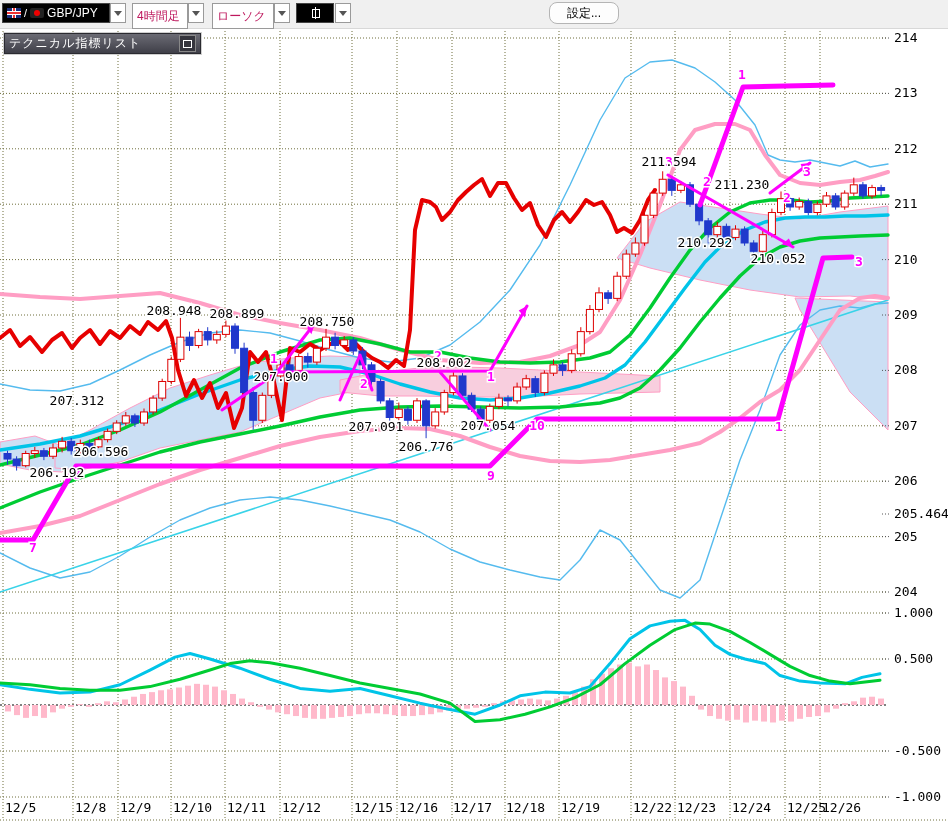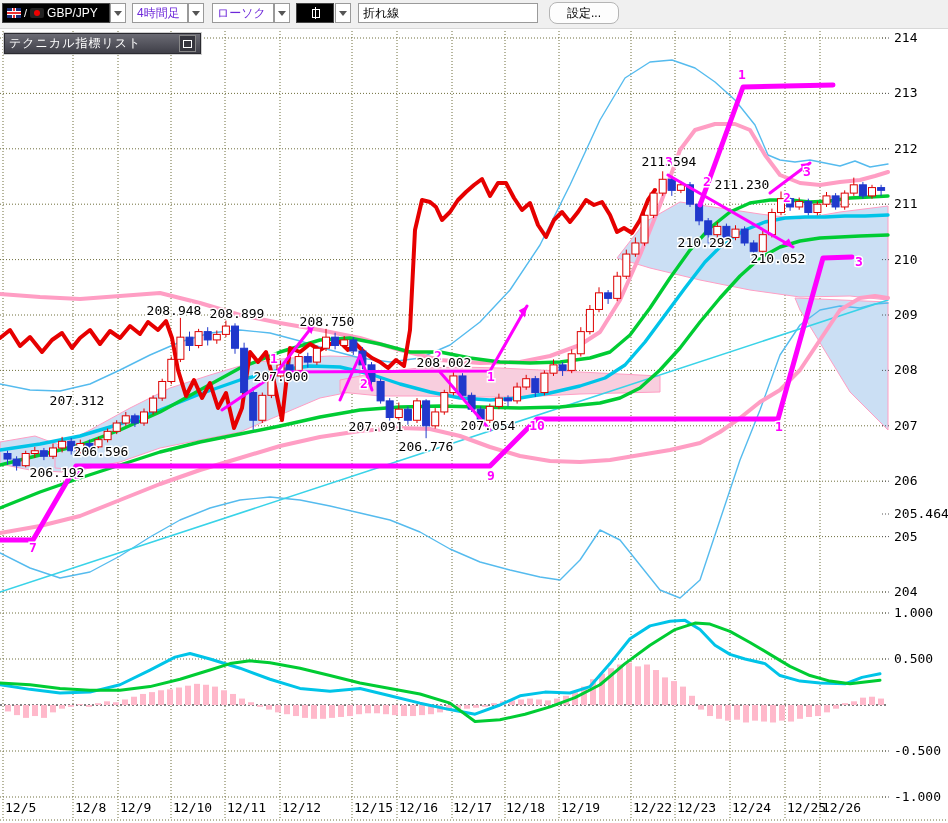--- a/index.html
+++ b/index.html
@@ -4,21 +4,21 @@
 <style>
   html,body{margin:0;padding:0;}
   body{width:948px;height:823px;overflow:hidden;background:#ffffff;
        font-family:"Liberation Sans",sans-serif;position:relative;}
   
   #toolbar{position:absolute;left:0;top:0;width:948px;height:28px;background:#f0f0f0;
            border-bottom:1px solid #d8d8d8;z-index:30;}
   .tb{position:absolute;top:3px;height:20px;box-sizing:border-box;font-size:12px;
       display:flex;align-items:center;}
   .blackbox{background:#000;color:#fff;border:1px solid #444;padding:0 4px;gap:3px;}
-  .whitebox{background:#fff;color:#6d28d9;border:1px solid #9a9a9a;padding:6px 4px;}
+  .whitebox{background:#fff;color:#be185d;border:1px solid #9a9a9a;padding:12px 4px;}
   .chev{width:16px;justify-content:center;background:#fff;border:1px solid #9a9a9a;}
   .chev i{width:0;height:0;border-left:4px solid transparent;border-right:4px solid transparent;
           border-top:5px solid #555;}
   #line-input{position:absolute;left:313px;top:3px;width:224px;height:20px;box-sizing:border-box;
       border:1px solid #9a9a9a;font-size:12px;padding:0 4px;font-family:"Liberation Sans",sans-serif;}
   #settings-btn{position:absolute;left:549px;top:2px;width:70px;height:22px;background:#fdfdfd;
       border:1px solid #b5b5b5;border-radius:8px;font-size:12px;font-family:"Liberation Sans",sans-serif;}
   .flag{width:14px;height:10px;display:inline-block;position:relative;flex:none;}
   .flag-gb{background:#1b2f7a;overflow:hidden;}
   .flag-gb:before{content:"";position:absolute;left:6px;top:-2px;width:2px;height:14px;background:#e33;box-shadow:0 0 0 1px #fff;}
@@ -69,21 +69,20 @@
     </div>
 
   <div class="tb blackbox" style="left:296px;width:38px;justify-content:center;">
     <span class="candle-glyph"></span>
   </div>
 
   <div class="tb chev" style="left:335px;">
       <i></i>
     </div>
 
-  <input id="line-input" style="left: 358px; width: 180px;" value="折れ線">
   <button id="settings-btn">設定...</button>
 </div>
 
 <div id="ind-panel">
   <span class="ttl">テクニカル指標リスト</span>
   <span id="ind-min">
       <i></i>
     </span>
 </div>
 

